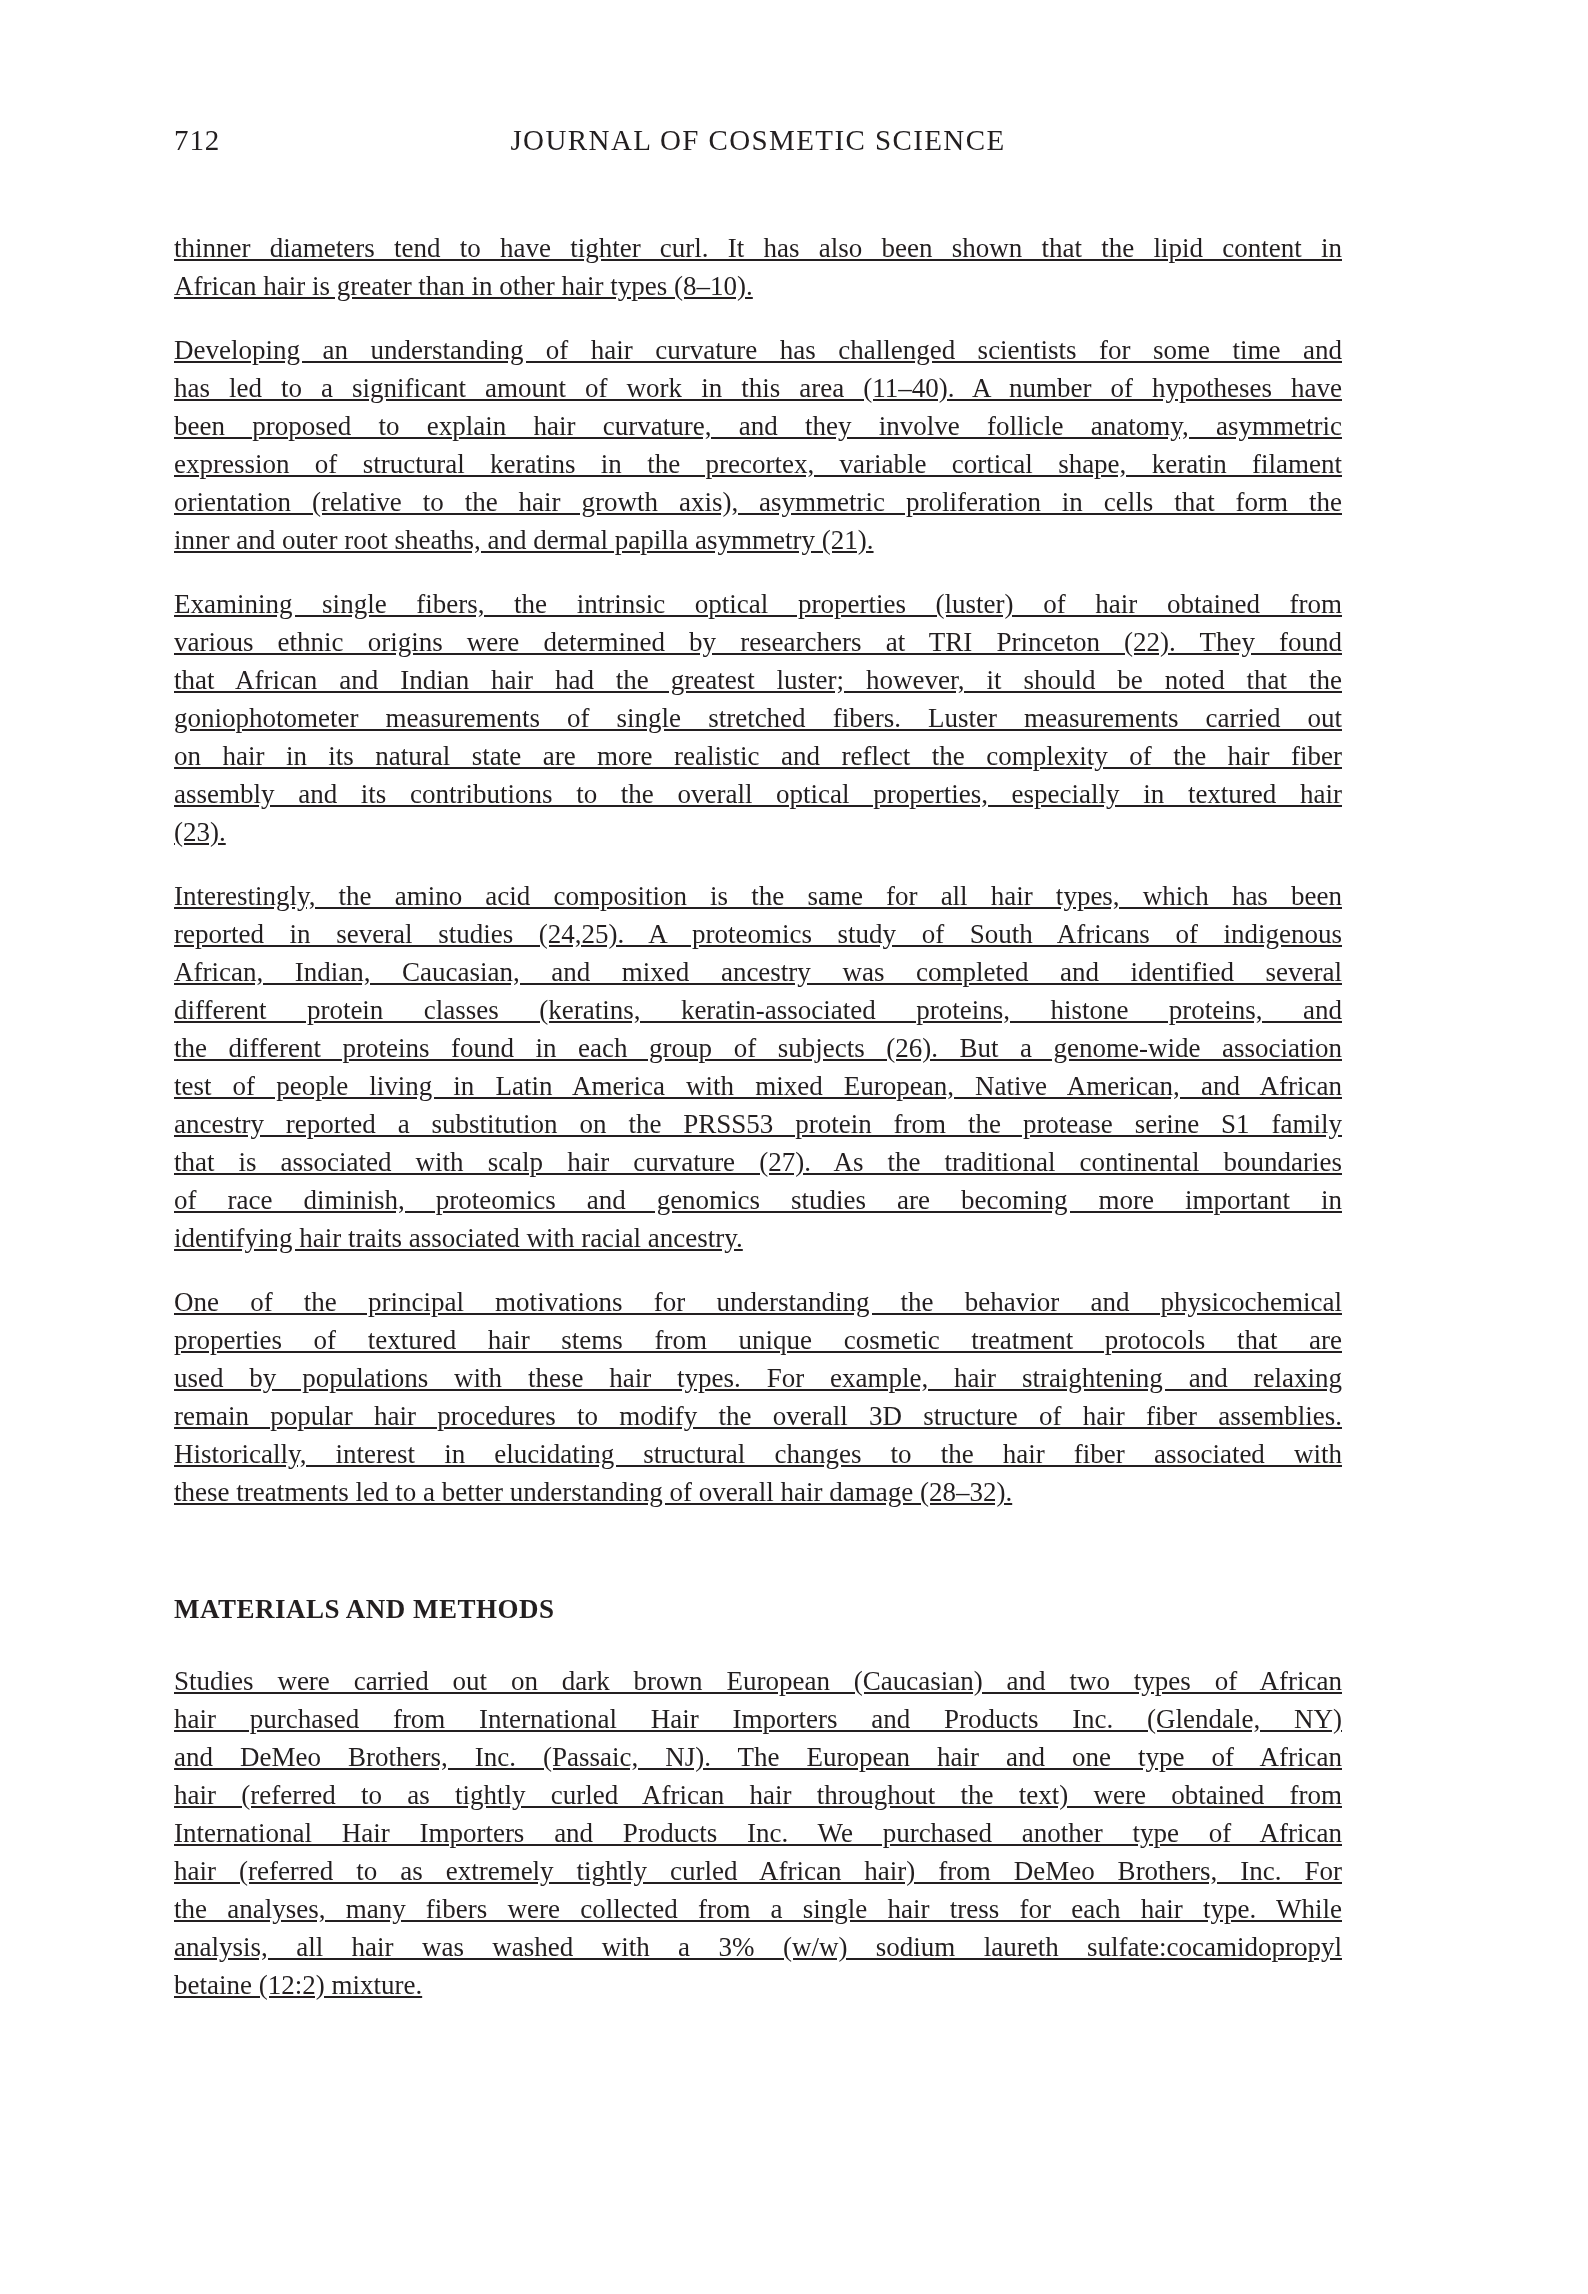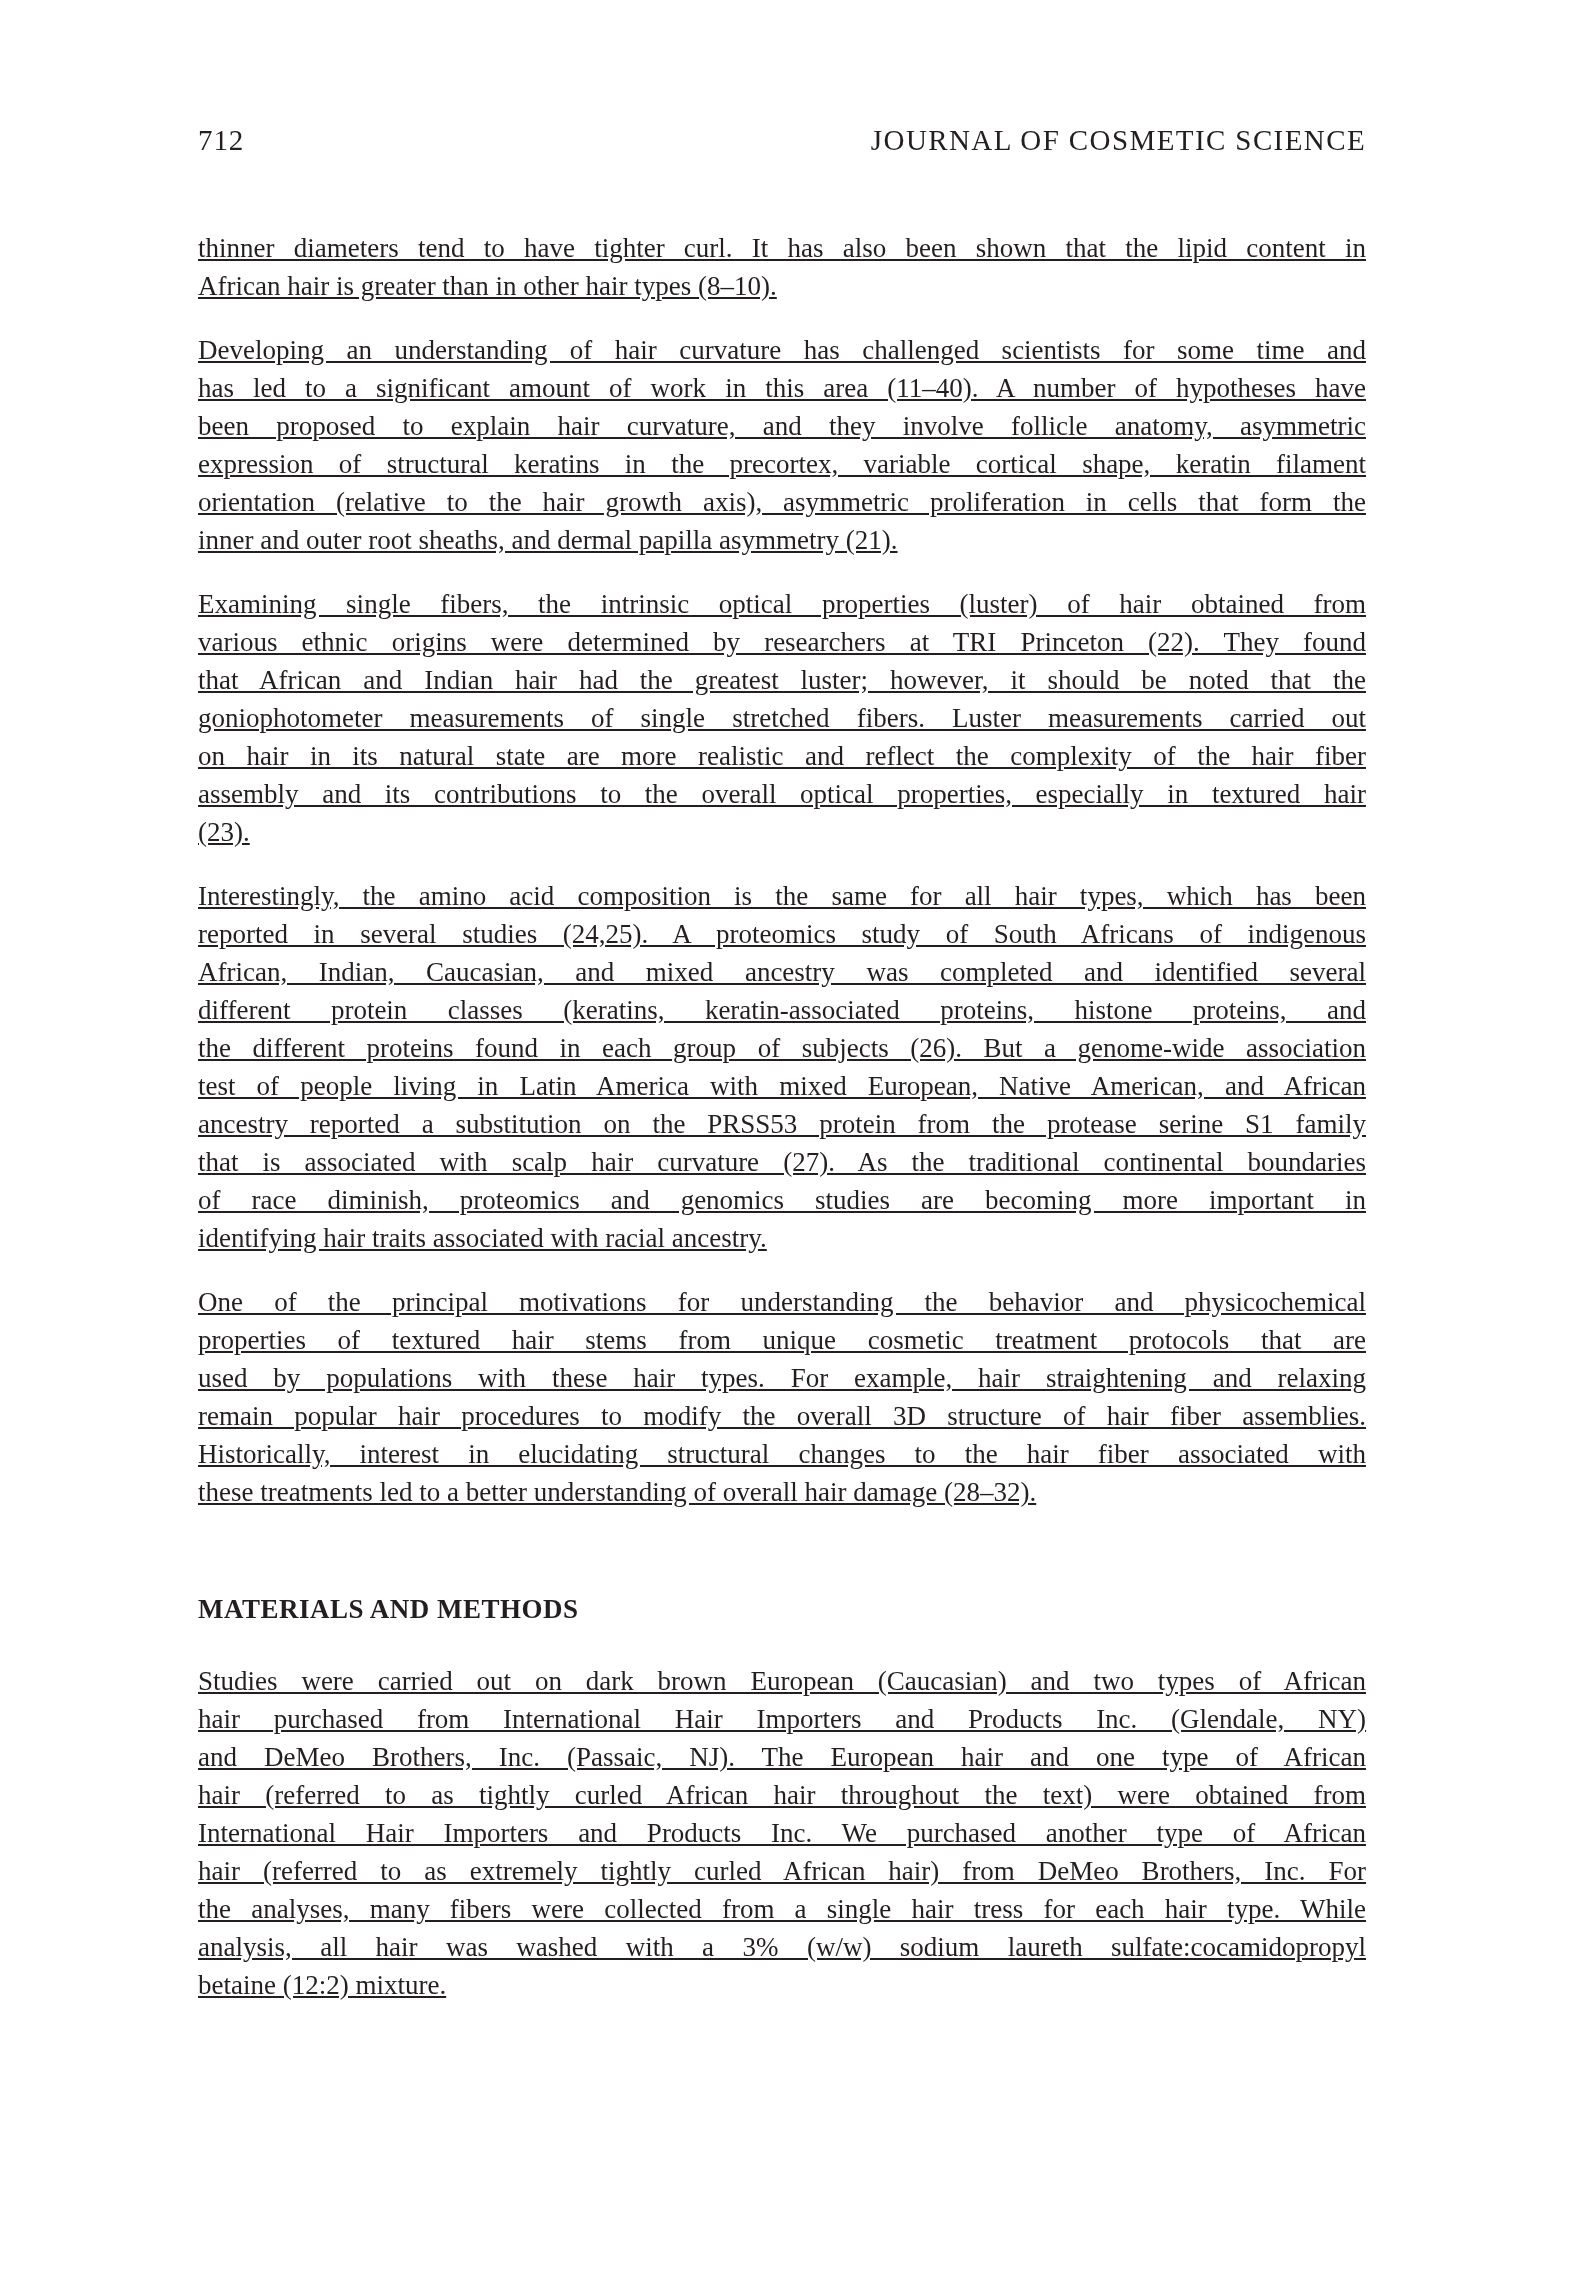--- a/index.html
+++ b/index.html
@@ -13,38 +13,37 @@
     position: relative;
     font-family: "Liberation Serif", serif;
     color: #231f20;
     overflow: hidden;
   }
   .page {
     box-sizing: border-box;
     width: 1542px;
     height: 2295px;
     padding: 121px 200px 0 174px; 
-    margin-left: 24px;
   }
   .running-header {
     position: relative;
     height: 38px;
     line-height: 38px;
     margin-bottom: 70px;
     font-size: 29px;
   }
   .page-number {
     position: absolute;
     left: 0;
     top: 0;
     letter-spacing: 0.9px;
   }
   .journal-title {
     display: block;
-    text-align: right;
+    text-align: center;
     letter-spacing: 1.4px;
   }
   .body-text {
     font-size: 27px;
     line-height: 38px;
   }
   .para {
     margin: 0;
     padding: 0;
     text-decoration: underline;

